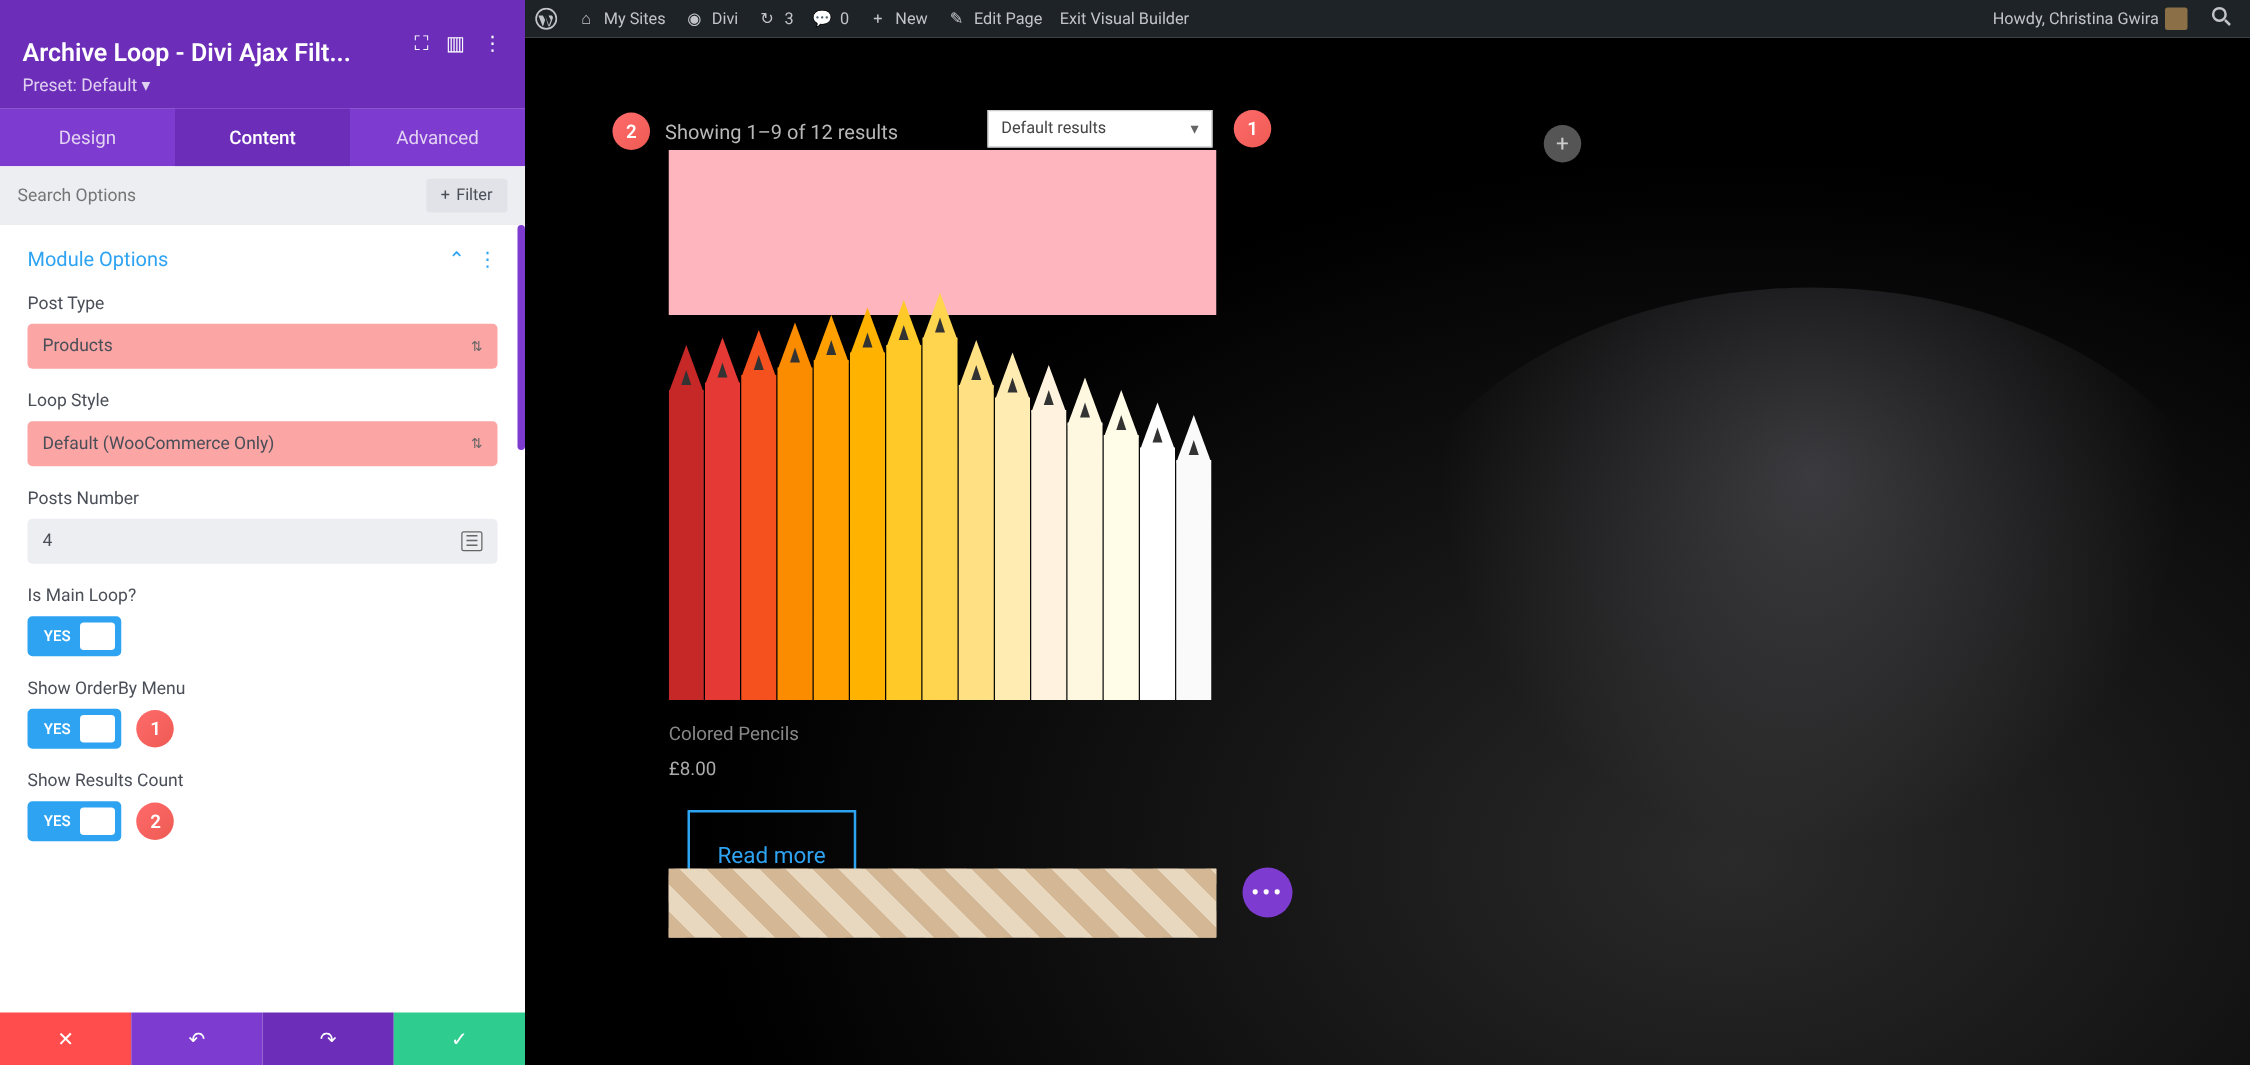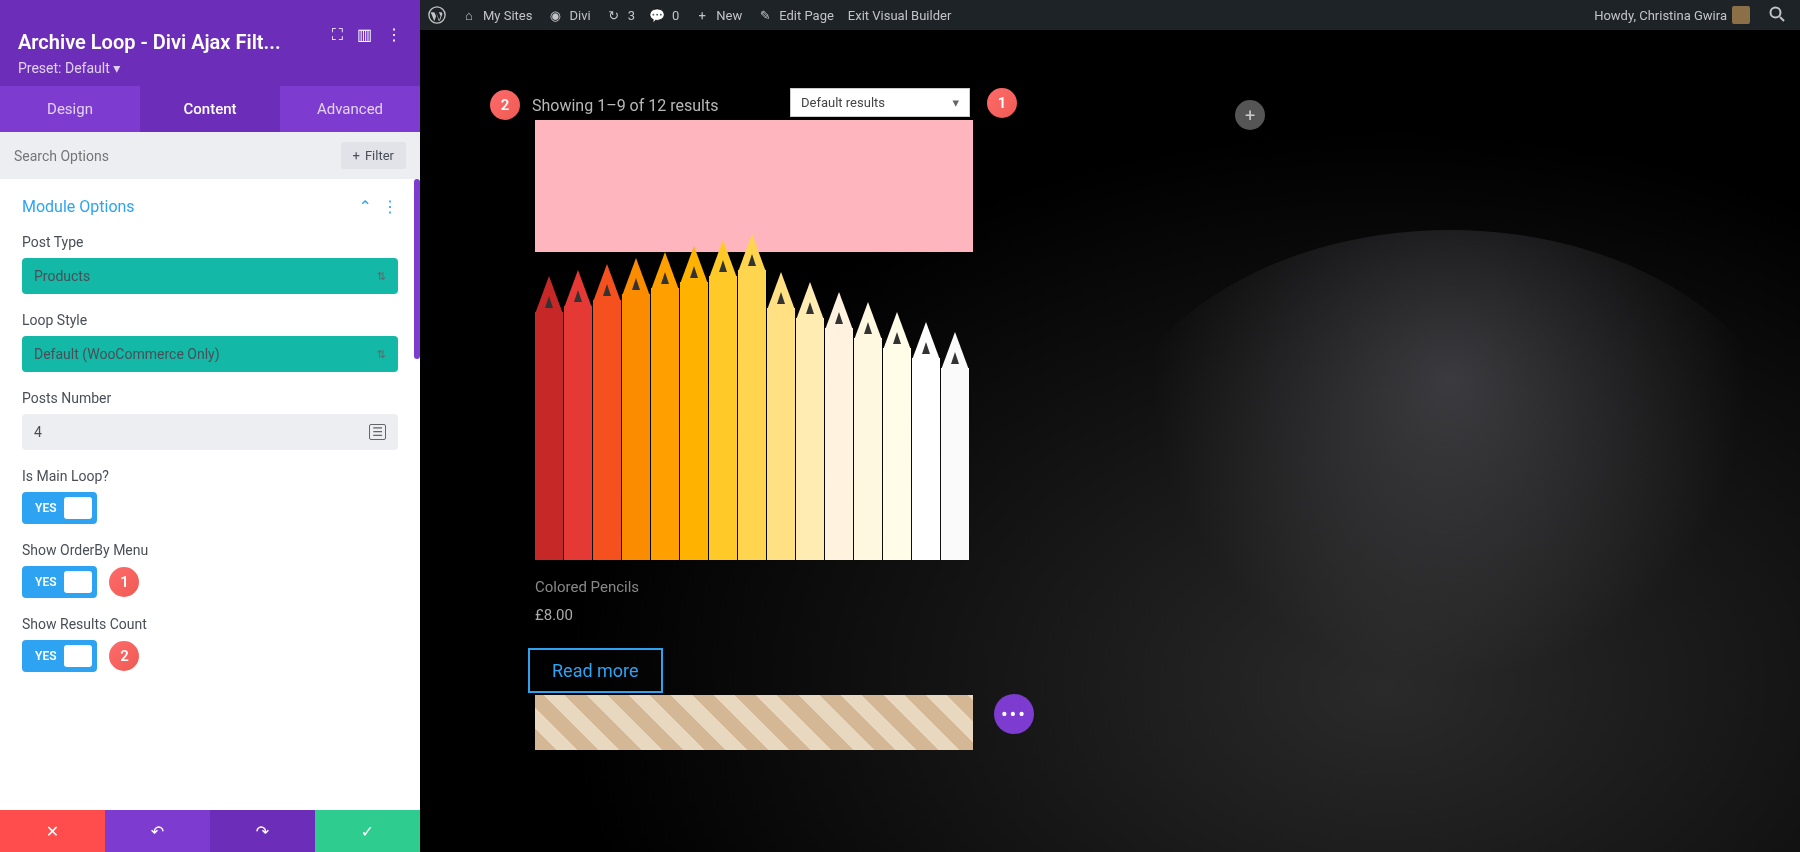--- a/index.html
+++ b/index.html
@@ -31,21 +31,21 @@
 .search-input { flex: 1; border: none; background: transparent; font-size: 14px; color: #6f7682; outline: none; }
 .filter-btn { background: #e1e3e8; border: none; padding: 6px 12px; font-size: 13px; color: #4a4e57; cursor: pointer; display: flex; align-items: center; gap: 5px; border-radius: 3px; }
 
 .panel { padding: 18px 22px; overflow-y: auto; flex: 1; position: relative; }
 .panel::after { content: ""; position: absolute; top: 0; right: 0; width: 6px; height: 180px; background: #7e3bd0; border-radius: 3px; }
 .panel-section-title { display: flex; align-items: center; justify-content: space-between; color: #2ea3f2; font-size: 16px; font-weight: 400; margin-bottom: 18px; }
 .panel-section-title .actions { display: flex; gap: 10px; color: #2ea3f2; }
 
 .field { margin-bottom: 18px; }
 .field-label { font-size: 14px; color: #4a4e57; margin-bottom: 8px; }
-.select-wrap { position: relative; background: #14b8a6; border-radius: 4px; padding: 10px 12px; font-size: 14px; color: #4a4e57; cursor: pointer; }
+.select-wrap { position: relative; background: #fca5a5; border-radius: 4px; padding: 10px 12px; font-size: 14px; color: #4a4e57; cursor: pointer; }
 .select-wrap::after { content: "⇅"; position: absolute; right: 12px; top: 50%; transform: translateY(-50%); font-size: 11px; color: #666; }
 .text-input { background: #eceef2; border: none; border-radius: 4px; padding: 10px 12px; font-size: 14px; color: #4a4e57; width: 100%; outline: none; }
 .text-input-wrap { position: relative; }
 .text-input-wrap::after { content: "☰"; position: absolute; right: 12px; top: 50%; transform: translateY(-50%); font-size: 12px; color: #666; border: 1px solid #666; padding: 0 2px; border-radius: 2px; }
 
 .toggle-row { display: flex; align-items: center; gap: 12px; margin-top: 8px; }
 .toggle { display: inline-flex; align-items: center; background: #2ea3f2; border-radius: 4px; padding: 3px; cursor: pointer; border: 2px solid #2ea3f2; }
 .toggle-label { color: #fff; font-size: 12px; font-weight: 600; padding: 4px 8px; }
 .toggle-knob { width: 28px; height: 22px; background: #fff; border-radius: 3px; }
 
@@ -71,21 +71,21 @@
 
 .product-img { position: absolute; top: 90px; left: 115px; width: 438px; height: 440px; background: linear-gradient(180deg, #ffb5bd 0%, #ffb5bd 30%, transparent 30%); overflow: hidden; }
 .pencils { position: absolute; bottom: 0; left: 0; right: 0; height: 75%; }
 .pencil { position: absolute; bottom: 0; width: 28px; }
 .pencil-tip { width: 0; height: 0; border-left: 14px solid transparent; border-right: 14px solid transparent; border-bottom: 38px solid; margin-bottom: -2px; position: relative; }
 .pencil-tip::after { content: ""; position: absolute; top: 20px; left: -4px; width: 0; height: 0; border-left: 4px solid transparent; border-right: 4px solid transparent; border-bottom: 12px solid #333; }
 .pencil-body { height: 290px; }
 
 .product-title { position: absolute; top: 548px; left: 115px; color: #888; font-size: 15px; }
 .product-price { position: absolute; top: 576px; left: 115px; color: #aaa; font-size: 15px; }
-.read-more-btn { position: absolute; top: 618px; left: 108px; border: 2px solid #2ea3f2; color: #2ea3f2; padding: 10px 22px; font-size: 18px; cursor: pointer; }
+.read-more-btn { position: absolute; top: 618px; left: 130px; border: 2px solid #2ea3f2; color: #2ea3f2; padding: 24px 22px; font-size: 18px; cursor: pointer; }
 
 .pattern-strip { position: absolute; top: 665px; left: 115px; width: 438px; height: 55px; background: #e8d8c0; background-image: repeating-linear-gradient(45deg, #d4b896 0 15px, #e8d8c0 15px 30px), repeating-linear-gradient(-45deg, #c8a878 0 15px, transparent 15px 30px); }
 
 .fab { position: absolute; top: 664px; left: 574px; width: 40px; height: 40px; border-radius: 50%; background: #7e3bd0; color: #fff; display: flex; align-items: center; justify-content: center; font-size: 20px; cursor: pointer; letter-spacing: 2px; }
 </style>
 </head>
 <body>
 
 <div class="wp-admin-bar">
   <div class="wp-left">

